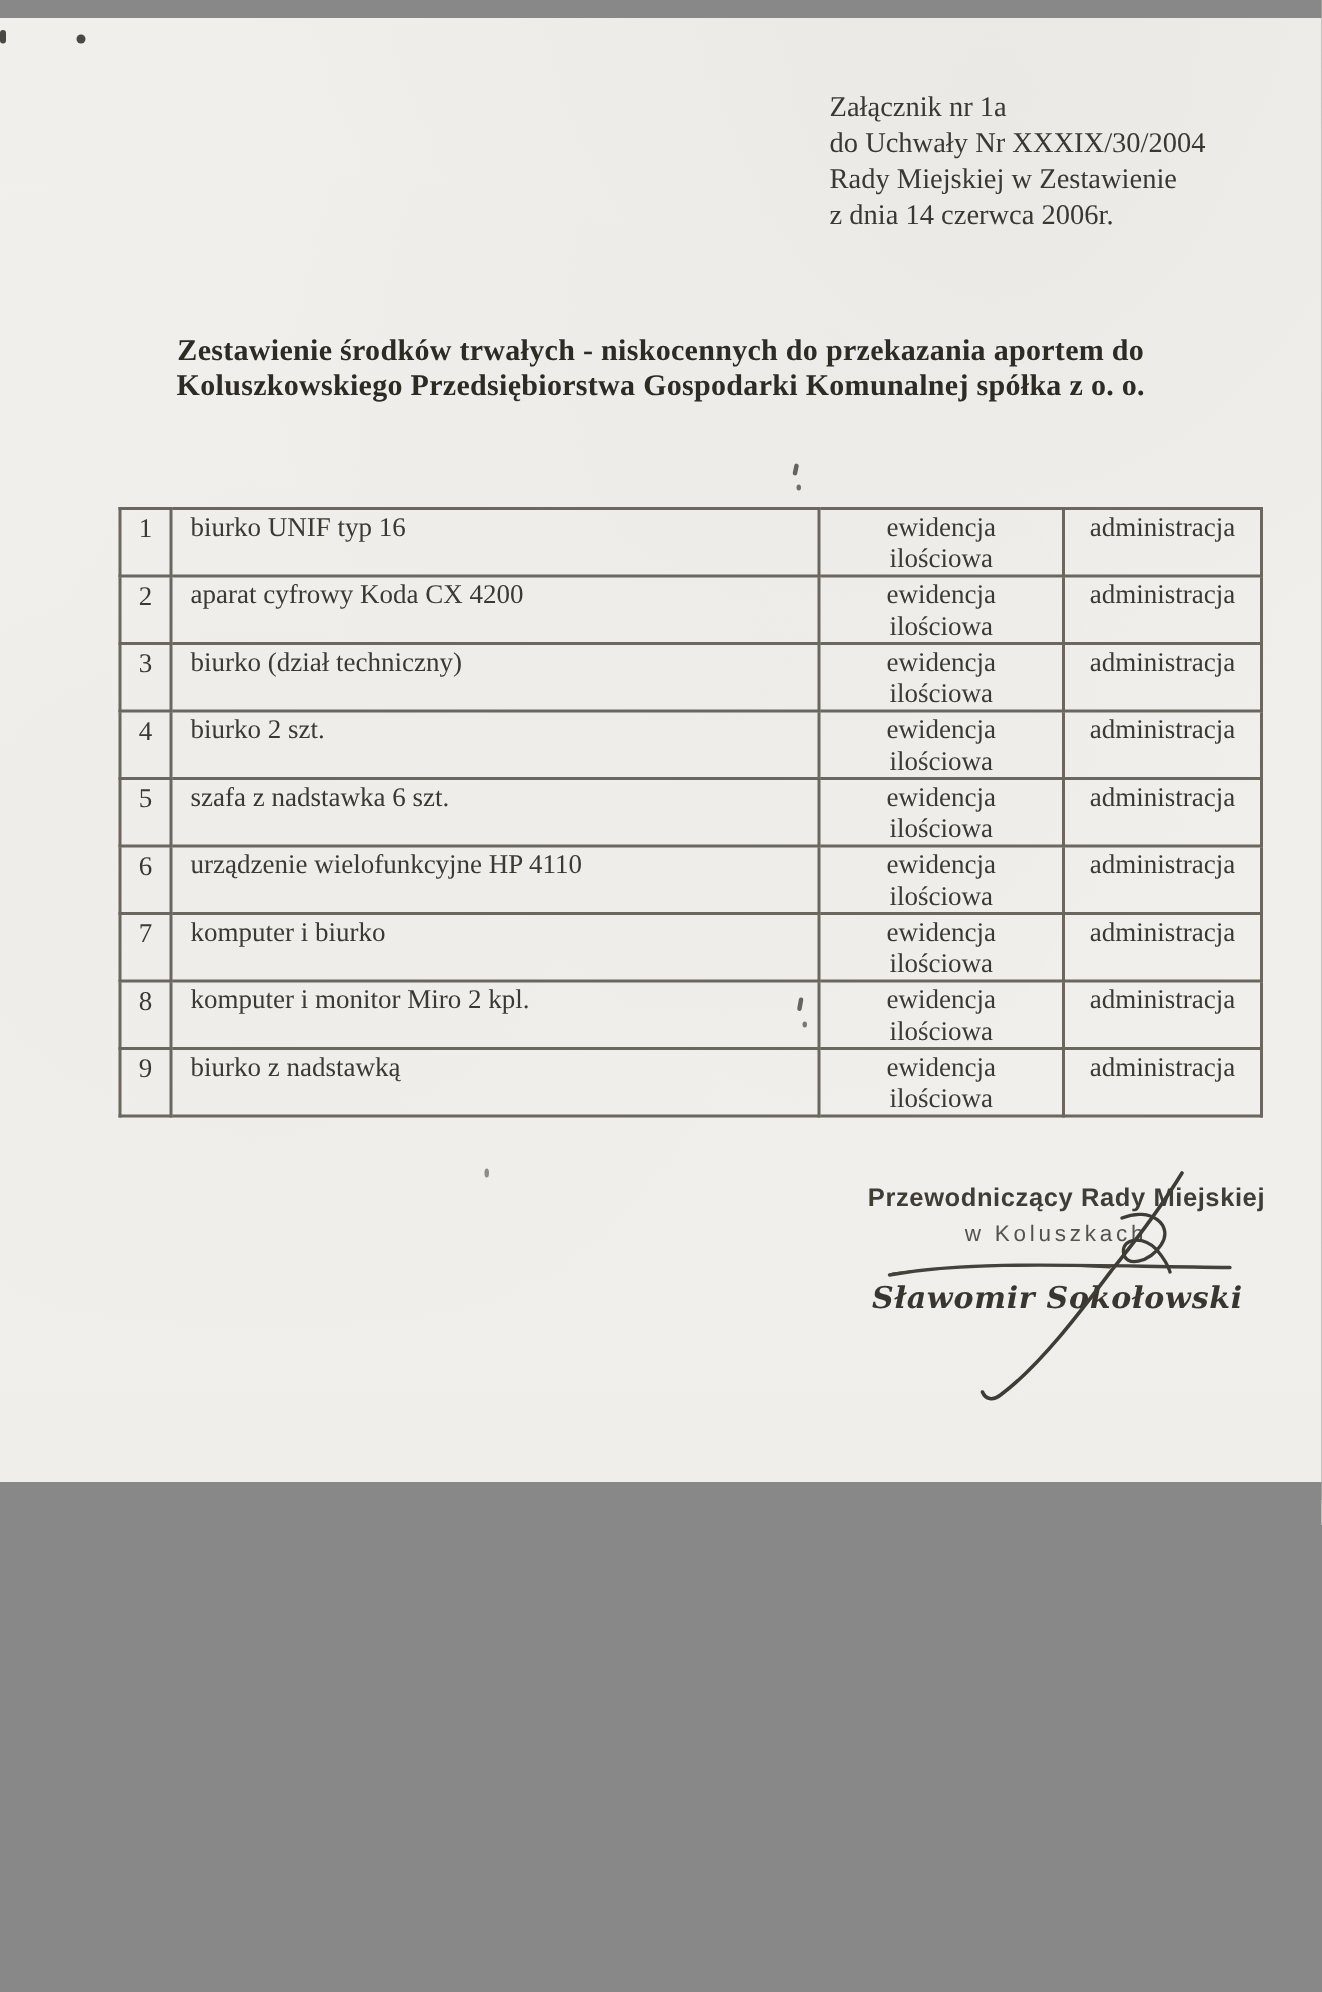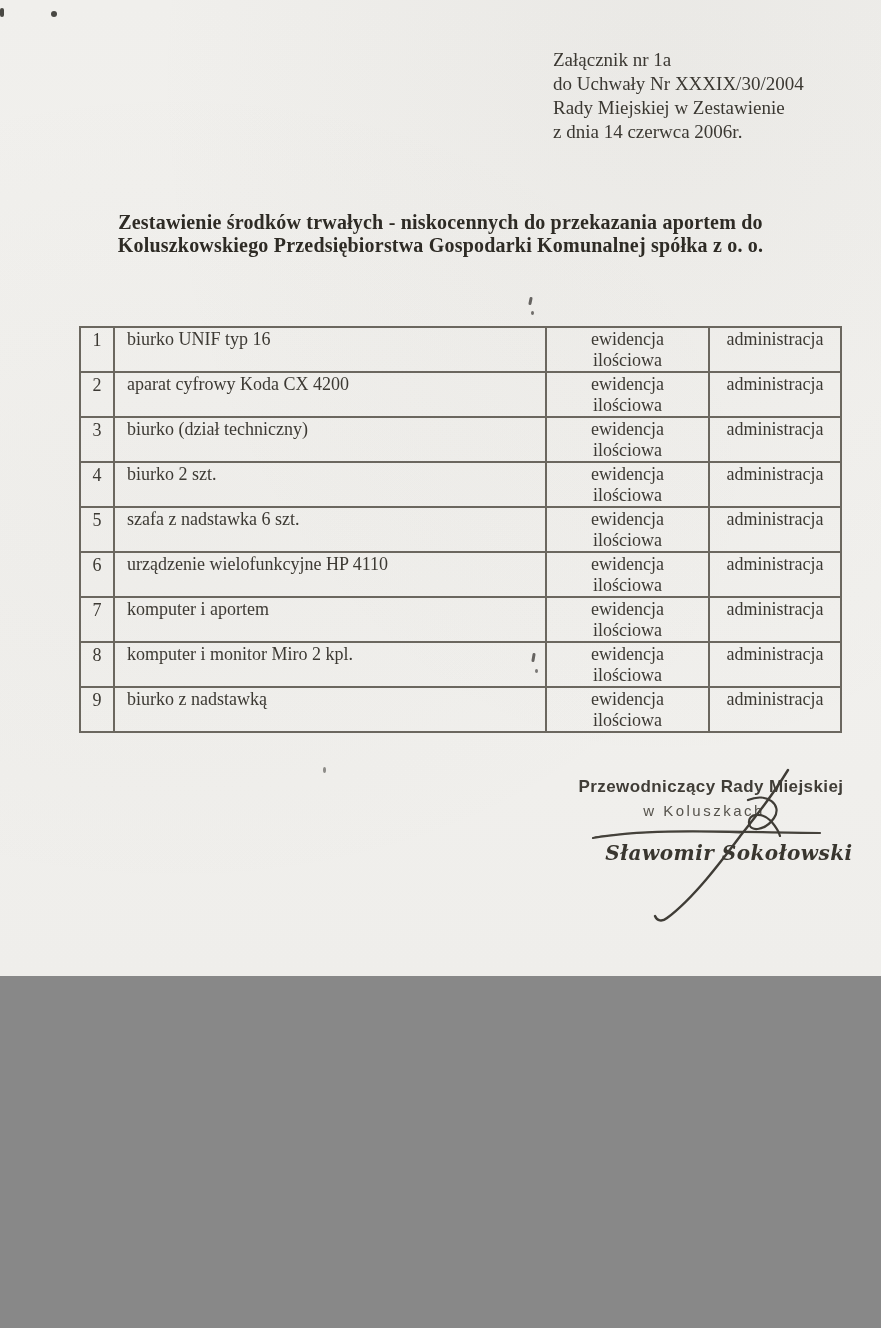--- a/index.html
+++ b/index.html
@@ -1,19 +1,19 @@
 <!DOCTYPE html>
 <html><head>
 <meta charset="utf-8">
 <style>
   html,body { margin:0; padding:0; background:#888; }
   .page {
     position:relative;
     width:881px; height:976px;
-    margin:0 auto;
+    margin:12px auto;
     background-color:#f1f0ed;
     background-image:
       radial-gradient(ellipse at 75% 8%, rgba(120,115,105,0.05), transparent 55%),
       radial-gradient(ellipse at 20% 50%, rgba(120,115,105,0.03), transparent 60%),
       linear-gradient(180deg, #f0efec 0%, #f2f1ee 40%, #efeeeb 100%);
     overflow:hidden;
     font-family:"Liberation Serif", serif;
     color:#36332d;
   }
 
@@ -54,21 +54,21 @@
     position:absolute; left:570px; top:777px; width:282px; text-align:center;
     font-family:"Liberation Sans", sans-serif; font-weight:700;
     font-size:17px; letter-spacing:0.4px; color:#403d37;
   }
   .stamp-line2 {
     position:absolute; left:564px; top:802px; width:280px; text-align:center;
     font-family:"Liberation Sans", sans-serif; font-weight:400;
     font-size:15px; letter-spacing:2.5px; color:#56534c;
   }
   .stamp-name {
-    position:absolute; left:584px; top:841px; width:290px; text-align:center;
+    position:absolute; left:560px; top:841px; width:290px; text-align:center;
     font-family:"DejaVu Serif", serif; font-style:italic; font-weight:700;
     font-size:20px; letter-spacing:0.5px; color:#39362f;
   }
   .sig-svg { position:absolute; left:555px; top:755px; width:300px; height:185px; }
 
   
   .speck { position:absolute; background:#2c2a26; border-radius:50%; opacity:0.85; }
   .speck.s-edge { border-radius:2px; }
 </style>
 </head>
@@ -137,21 +137,21 @@
         <td class="c-dep">administracja</td>
       </tr>
       <tr>
         <td class="c-no">6</td>
         <td class="c-item">urządzenie wielofunkcyjne HP 4110</td>
         <td class="c-rec">ewidencja ilościowa</td>
         <td class="c-dep">administracja</td>
       </tr>
       <tr>
         <td class="c-no">7</td>
-        <td class="c-item">komputer i aportem</td>
+        <td class="c-item">komputer i biurko</td>
         <td class="c-rec">ewidencja ilościowa</td>
         <td class="c-dep">administracja</td>
       </tr>
       <tr>
         <td class="c-no">8</td>
         <td class="c-item">komputer i monitor Miro 2 kpl.</td>
         <td class="c-rec">ewidencja ilościowa</td>
         <td class="c-dep">administracja</td>
       </tr>
       <tr>

